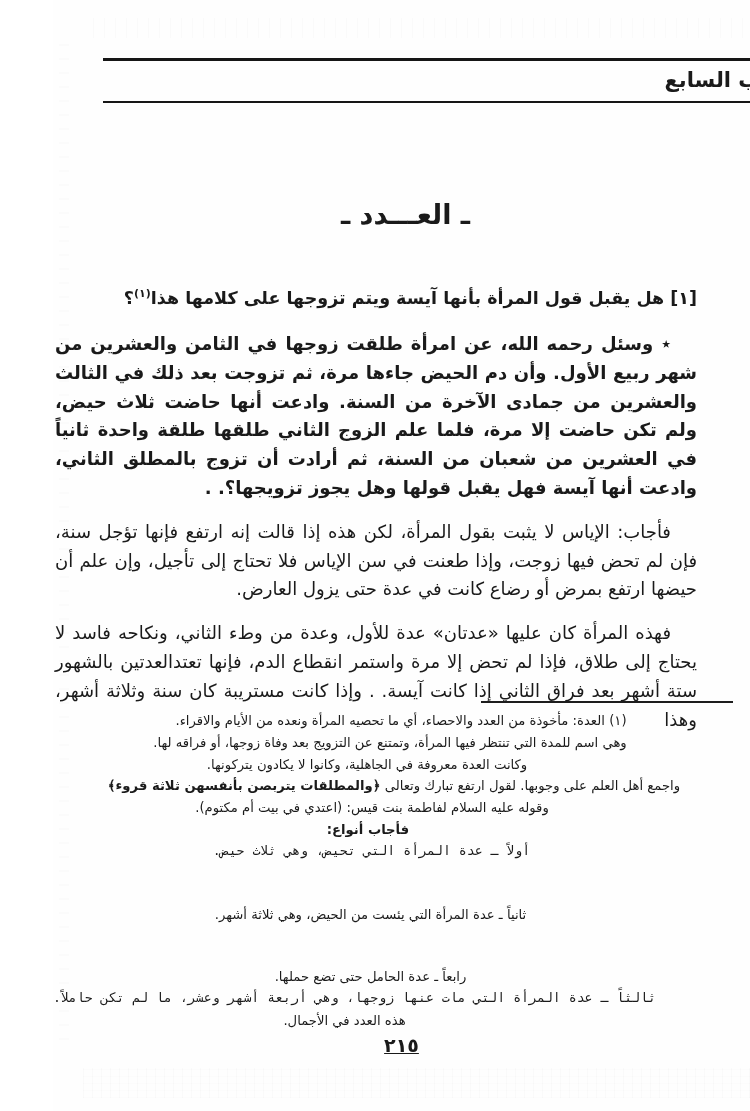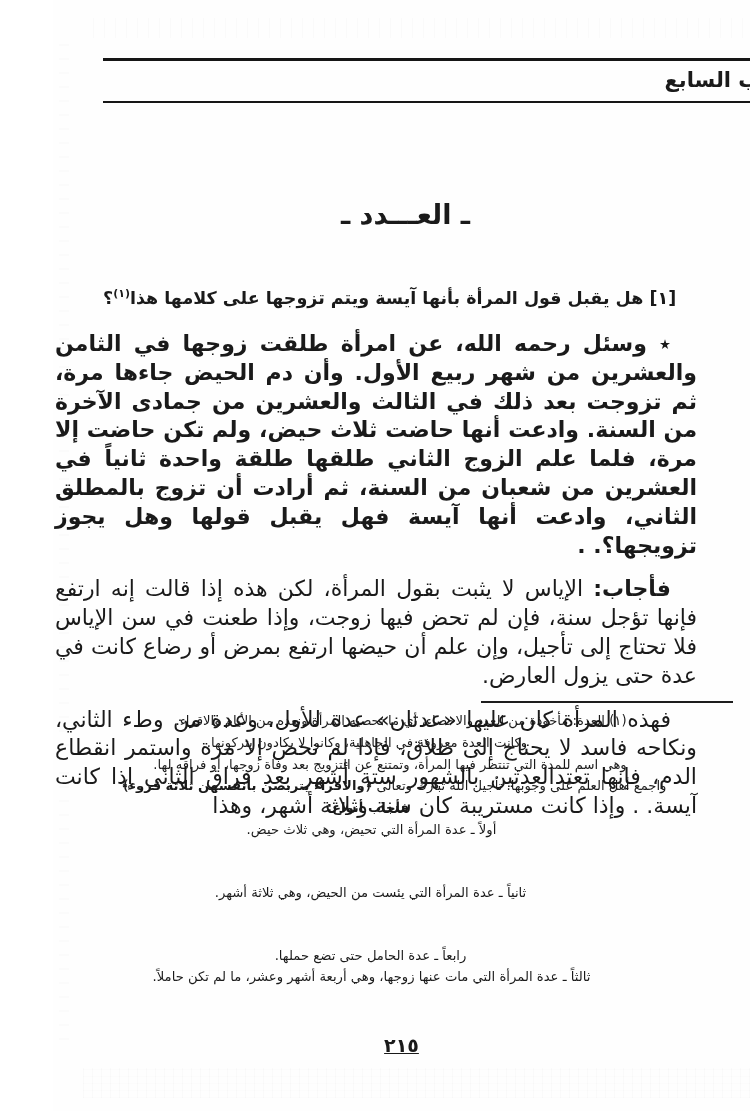--- a/index.html
+++ b/index.html
@@ -43,55 +43,55 @@
   
   .section-title{
     position:absolute;top:199px;left:4px;width:100%;
     margin:0;text-align:center;direction:rtl;
     font-size:27px;font-weight:bold;letter-spacing:1px;
   }
 
   
   .question{
     position:absolute;top:283px;left:50px;right:53px;
-    margin:0;direction:rtl;text-align:left;
+    margin:0;direction:rtl;text-align:right;
     font-size:17.5px;font-weight:bold;line-height:30px;
   }
   .question sup{font-size:11px;font-weight:bold;line-height:0;}
 
   
   .body-text{
     position:absolute;top:330px;right:53px;width:642px;
     direction:rtl;text-align:justify;
-    font-size:22px;line-height:28.8px;
+    font-size:18px;line-height:28.8px;
   }
   .body-text p{margin:0 0 15px 0;text-indent:26px;}
   .para-bold{font-weight:bold;}
-  .lead{font-weight:bold;margin-top:17px;}
+  .lead{font-weight:normal;margin-top:17px;}
 
   
   .fn-rule{
     position:absolute;top:701px;left:428px;width:252px;height:0;
     border-top:2px solid #1d1d1d;
   }
 
   
   .footnote{
     position:absolute;top:710px;right:35px;width:628px;
     direction:rtl;text-align:center;
     font-size:13.2px;line-height:21.8px;
   }
   .fn-line{white-space:nowrap;}
   .fn-line.i1{padding-right:22px;}
   .fn-line.i2{padding-right:68px;}
   .fn-line.i3{padding-right:52px;}
   .fn-line.i4{padding-right:14px;}
   .fn-line.i5{padding-right:58px;}
   .fn-line.i6{padding-right:66px;}
-  .fn-line.i7{padding-right:59px;}
+  .fn-line.i7{padding-right:59px;font-family:Liberation Mono, monospace;}
   .fn-line.i8{padding-right:61px;margin-top:41px;}
   .fn-line.i9{padding-right:113px;}
   .fn-bold{font-weight:bold;}
   .fn-quote{font-weight:bold;}
 
   
   .page-number{
     position:absolute;top:1034px;left:0;width:100%;
     text-align:center;font-size:19px;font-weight:bold;letter-spacing:2px;text-decoration:underline;
   }
@@ -116,25 +116,27 @@
   <main class="body-text">
     <p class="para-bold"><span>٭ وسئل رحمه الله، عن امرأة طلقت زوجها في الثامن والعشرين من شهر ربيع الأول. وأن دم الحيض جاءها مرة، ثم تزوجت بعد ذلك في الثالث والعشرين من جمادى الآخرة من السنة. وادعت أنها حاضت ثلاث حيض، ولم تكن حاضت إلا مرة، فلما علم الزوج الثاني طلقها طلقة واحدة ثانياً في العشرين من شعبان من السنة، ثم أرادت أن تزوج بالمطلق الثاني، وادعت أنها آيسة فهل يقبل قولها وهل يجوز تزويجها؟. .</span></p>
     <p><span class="lead">فأجاب:</span> <span>الإياس لا يثبت بقول المرأة، لكن هذه إذا قالت إنه ارتفع فإنها تؤجل سنة، فإن لم تحض فيها زوجت، وإذا طعنت في سن الإياس فلا تحتاج إلى تأجيل، وإن علم أن حيضها ارتفع بمرض أو رضاع كانت في عدة حتى يزول العارض.</span></p>
     <p><span>فهذه المرأة كان عليها «عدتان» عدة للأول، وعدة من وطء الثاني، ونكاحه فاسد لا يحتاج إلى طلاق، فإذا لم تحض إلا مرة واستمر انقطاع الدم، فإنها تعتدالعدتين بالشهور ستة أشهر بعد فراق الثاني إذا كانت آيسة. . وإذا كانت مستريبة كان سنة وثلاثة أشهر، وهذا</span></p>
   </main>
 
   <div class="fn-rule"></div>
 
   <section class="footnote">
     <div class="fn-line"><span>(١)</span> <span>العدة: مأخوذة من العدد والاحصاء، أي ما تحصيه المرأة ونعده من الأيام والاقراء.</span></div>
+    <div class="fn-line i1"><span>وهي اسم للمدة التي تنتظر فيها المرأة، وتمتنع عن التزويج بعد وفاة زوجها، أو فراقه لها.</span></div>
     <div class="fn-line i2"><span>وكانت العدة معروفة في الجاهلية، وكانوا لا يكادون يتركونها.</span></div>
-    <div class="fn-line i1"><span>وهي اسم للمدة التي تنتظر فيها المرأة، وتمتنع عن التزويج بعد وفاة زوجها، أو فراقه لها.</span></div>
-    <div class="fn-line i4"><span>واجمع أهل العلم على وجوبها. تأجيل الله تبارك وتعالى </span><span class="fn-quote">﴿والاقراء يتربصن بأنفسهن ثلاثة قروء﴾</span></div>
+    <div class="fn-line i4"><span>واجمع أهل العلم على وجوبها. لقول ارتفع تبارك وتعالى </span><span class="fn-quote">﴿والمطلقات يتربصن بأنفسهن ثلاثة قروء﴾</span></div>
+    <div class="fn-line i5"><span>وقوله عليه السلام لفاطمة بنت قيس: (اعتدي في بيت أم مكتوم).</span></div>
     <div class="fn-line i6 fn-bold"><span>فأجاب أنواع:</span></div>
     <div class="fn-line i7"><span>أولاً ـ عدة المرأة التي تحيض، وهي ثلاث حيض.</span></div>
     <div class="fn-line i8"><span>ثانياً ـ عدة المرأة التي يئست من الحيض، وهي ثلاثة أشهر.</span></div>
     <div class="fn-line i8"><span>رابعاً ـ عدة الحامل حتى تضع حملها.</span></div>
     <div class="fn-line i7"><span>ثالثاً ـ عدة المرأة التي مات عنها زوجها، وهي أربعة أشهر وعشر، ما لم تكن حاملاً.</span></div>
+    <div class="fn-line i9"><span>هذه العدد في الأجمال.</span></div>
   </section>
 
   <div class="page-number">٢١٥</div>
 
 </div>
 
 </body></html>

